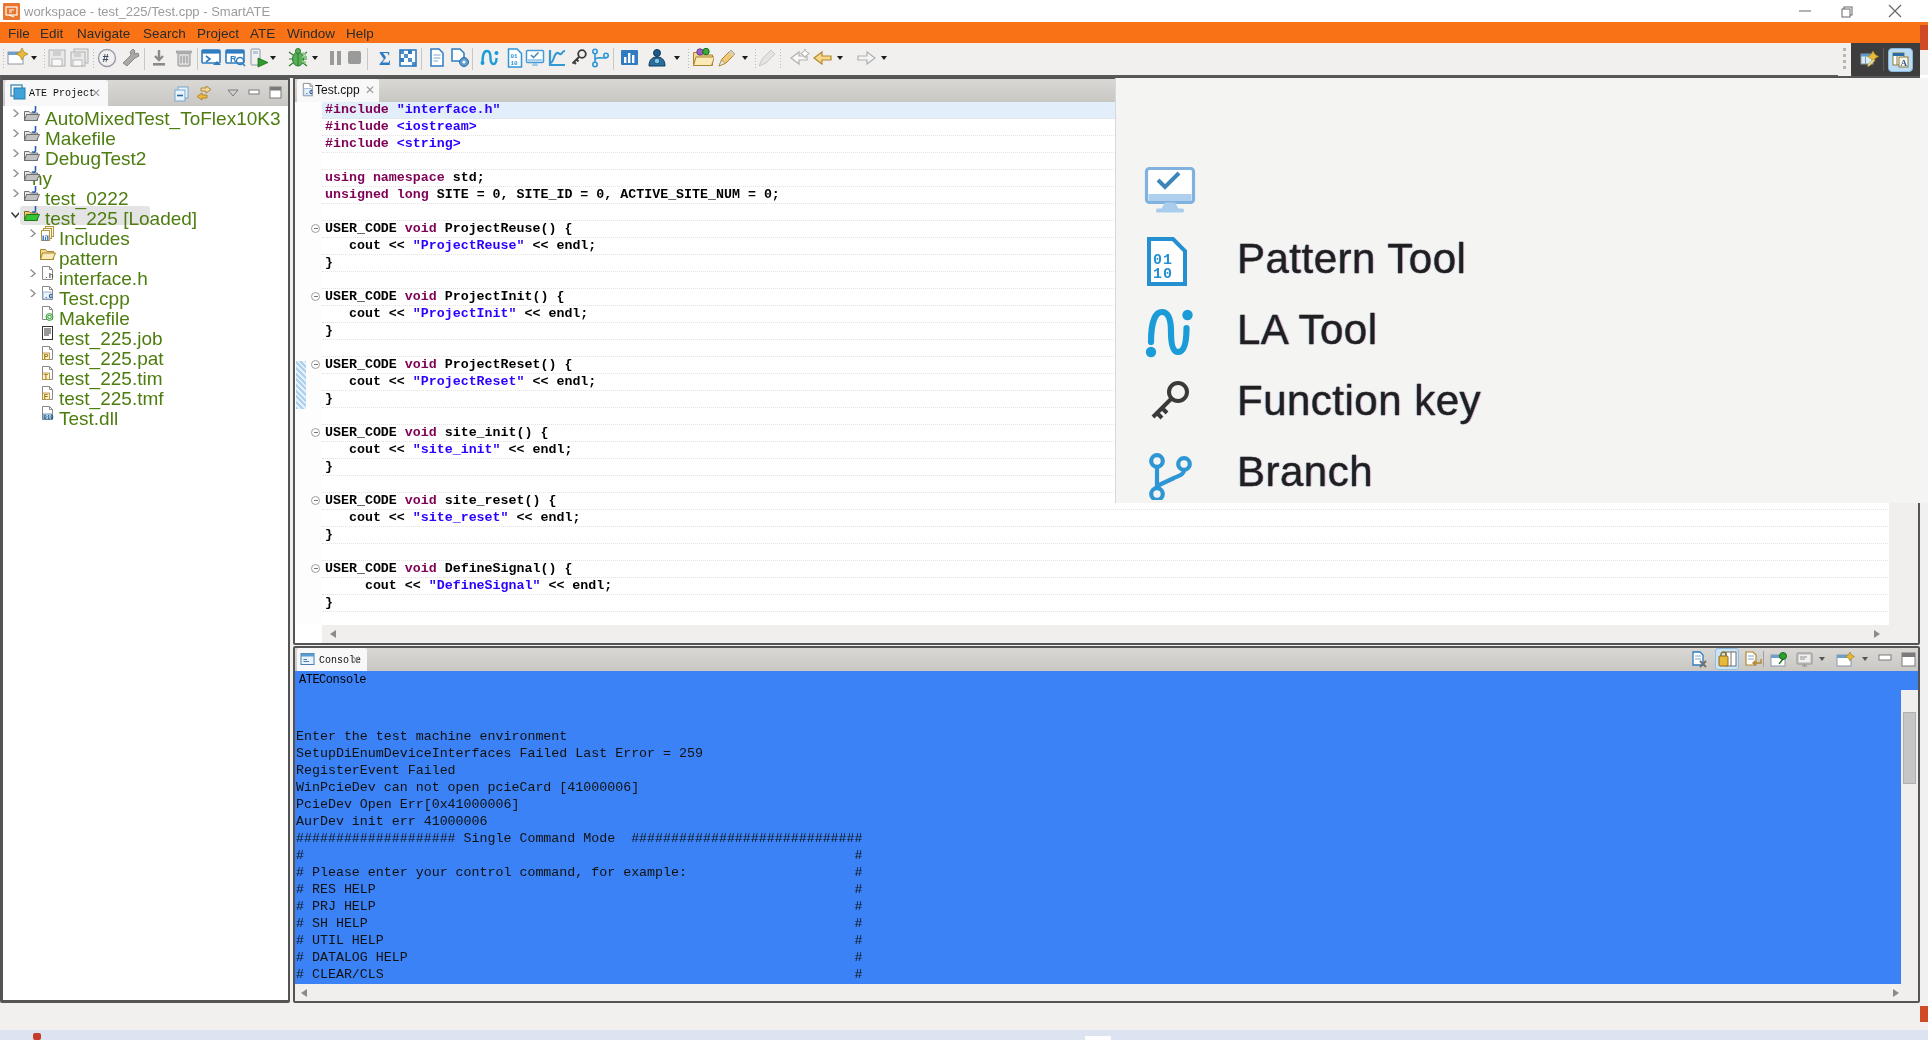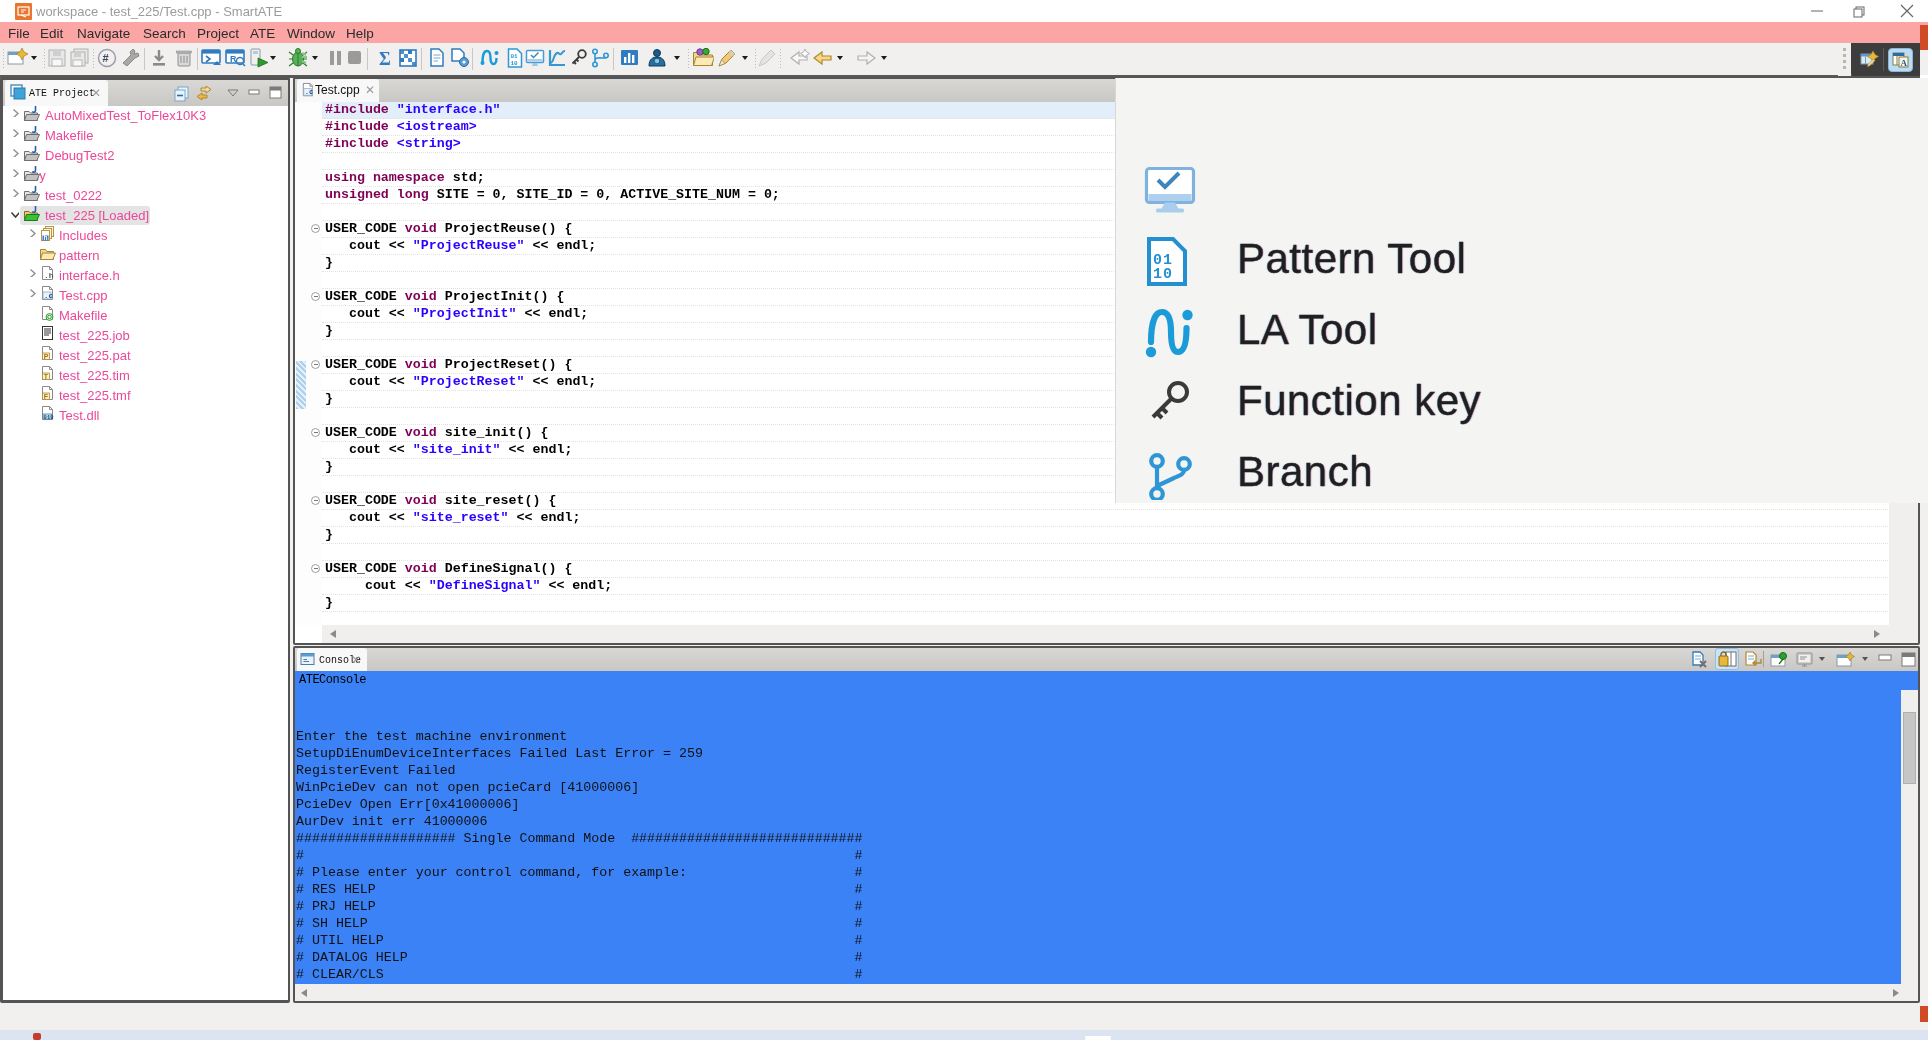--- a/index.html
+++ b/index.html
@@ -1,25 +1,25 @@
 <!DOCTYPE html>
 <html><head>
 <meta charset="utf-8">
 <style>
 * { margin:0; padding:0; box-sizing:border-box; }
 html,body { width:1928px; height:1040px; overflow:hidden; background:#fff;
   font-family:"Liberation Sans", sans-serif; }
 #app { position:absolute; left:0; top:0; width:1928px; height:1040px; }
 .abs { position:absolute; }
 
-#titlebar { position:absolute; left:12px; top:0; width:1575px; height:22px; background:#ffffff; }
+#titlebar { position:absolute; left:0; top:0; width:1575px; height:22px; background:#ffffff; }
 #titletext { position:absolute; left:24px; top:4px; font-size:13px; color:#9b9b9b; }
 #appicon { position:absolute; left:3px; top:3px; width:17px; height:17px; background:#e8762c; border-radius:1px; }
 
-#menubar { position:absolute; left:0; top:22px; width:1928px; height:21px; background:#fca5a5; }
+#menubar { position:absolute; left:0; top:22px; width:1928px; height:21px; background:#f97316; }
 .menuitem { position:absolute; top:4px; font-size:13.5px; color:#2b2b2b; }
 
 #toolbar { position:absolute; left:0; top:43px; width:1928px; height:32px; background:#f1f0ee; }
 #darkline { position:absolute; left:0; top:75px; width:1920px; height:3px; background:#585858; }
 .tbsep { position:absolute; top:5px; width:1px; height:22px; background:#c9c7c4; }
 .tbsepd { position:absolute; top:6px; width:1px; height:20px;
   background-image:repeating-linear-gradient(to bottom,#bbb 0 1px,transparent 1px 3px); }
 .tbi { position:absolute; top:4px; }
 .dd { position:absolute; top:13px; width:0; height:0; border-left:3.5px solid transparent; border-right:3.5px solid transparent; border-top:4px solid #1c1c1c; }
 
@@ -32,21 +32,21 @@
 #leftpanel { left:0; top:77px; width:290px; height:926px; border-width:3px 2px 3px 3px;padding-left:45px; }
 #editorpanel { left:293px; top:77px; width:1627px; height:568px; }
 #consolepanel { left:293px; top:646px; width:1627px; height:357px; }
 
 .tabbar { position:absolute; left:0; top:0; width:100%; height:24px;
   background:linear-gradient(#dad8d5,#c9c7c4); }
 .tab { position:absolute; top:0; height:24px; background:#f8f8f8; border-radius:3px 3px 0 0; }
 .tabtext { font-family:"Liberation Mono", monospace; font-size:10px; color:#111; letter-spacing:0px; }
 .tabx { color:#9a9a9a; font-size:12px; }
 
-.trow { position:absolute; left:0; height:20px; font-size:13px; color:#ec4899; }
+.trow { position:absolute; left:0; height:20px; font-size:19px; color:#4d7c0f; }
 .chev { position:absolute; width:9px; height:9px; }
 
 #edbody { position:absolute; left:0; top:23px; width:1623px; height:541px; background:#fff; }
 #ruler { position:absolute; left:0; top:0; width:27px; height:523px; background:#fdfdfd; }
 #codearea { position:absolute; left:27px; top:0; width:1566px; height:523px; overflow:hidden; }
 .cl { position:relative; height:17px; padding-left:3px; border-bottom:1px dotted #e2e2e2;
   font-family:"Liberation Mono", monospace; font-size:13.3px; font-weight:bold;
   white-space:pre; line-height:16px; color:#000; }
 .kw { color:#7f0055; }
 .str { color:#2a00ff; }

